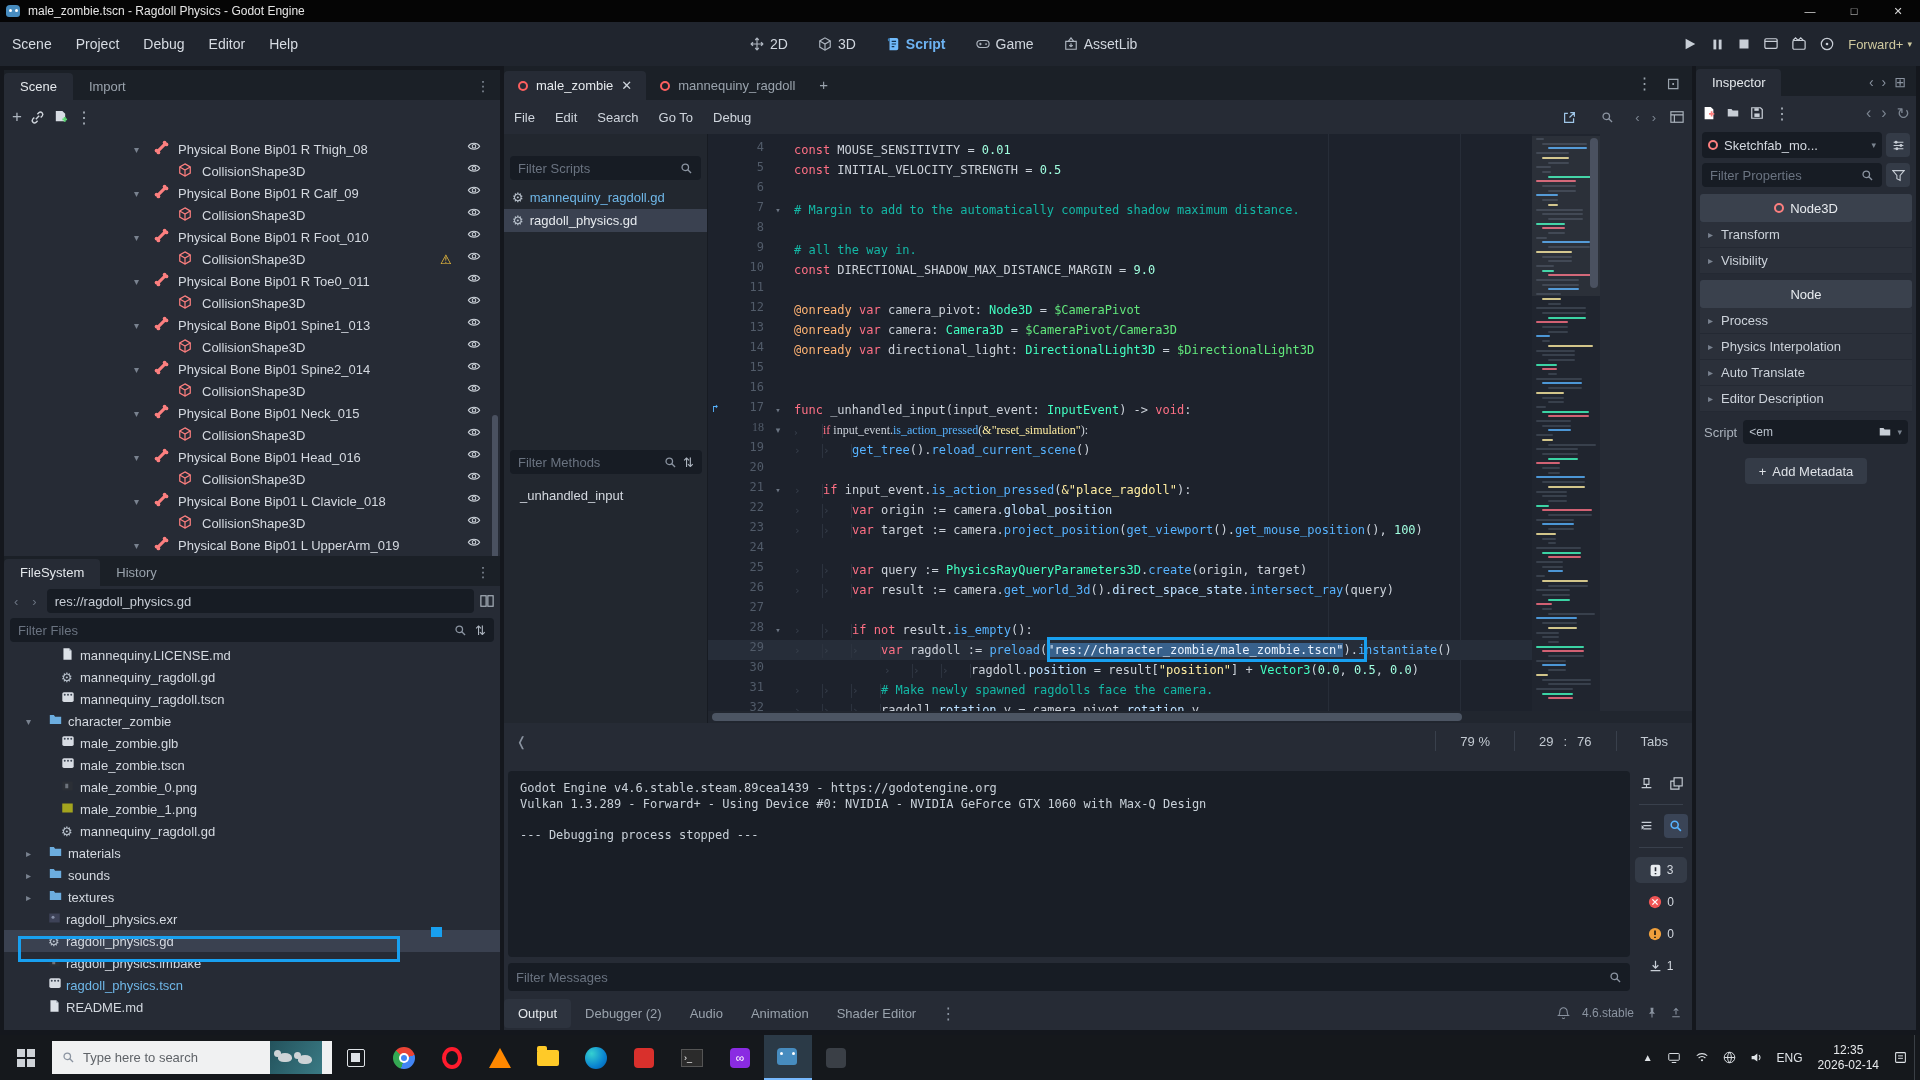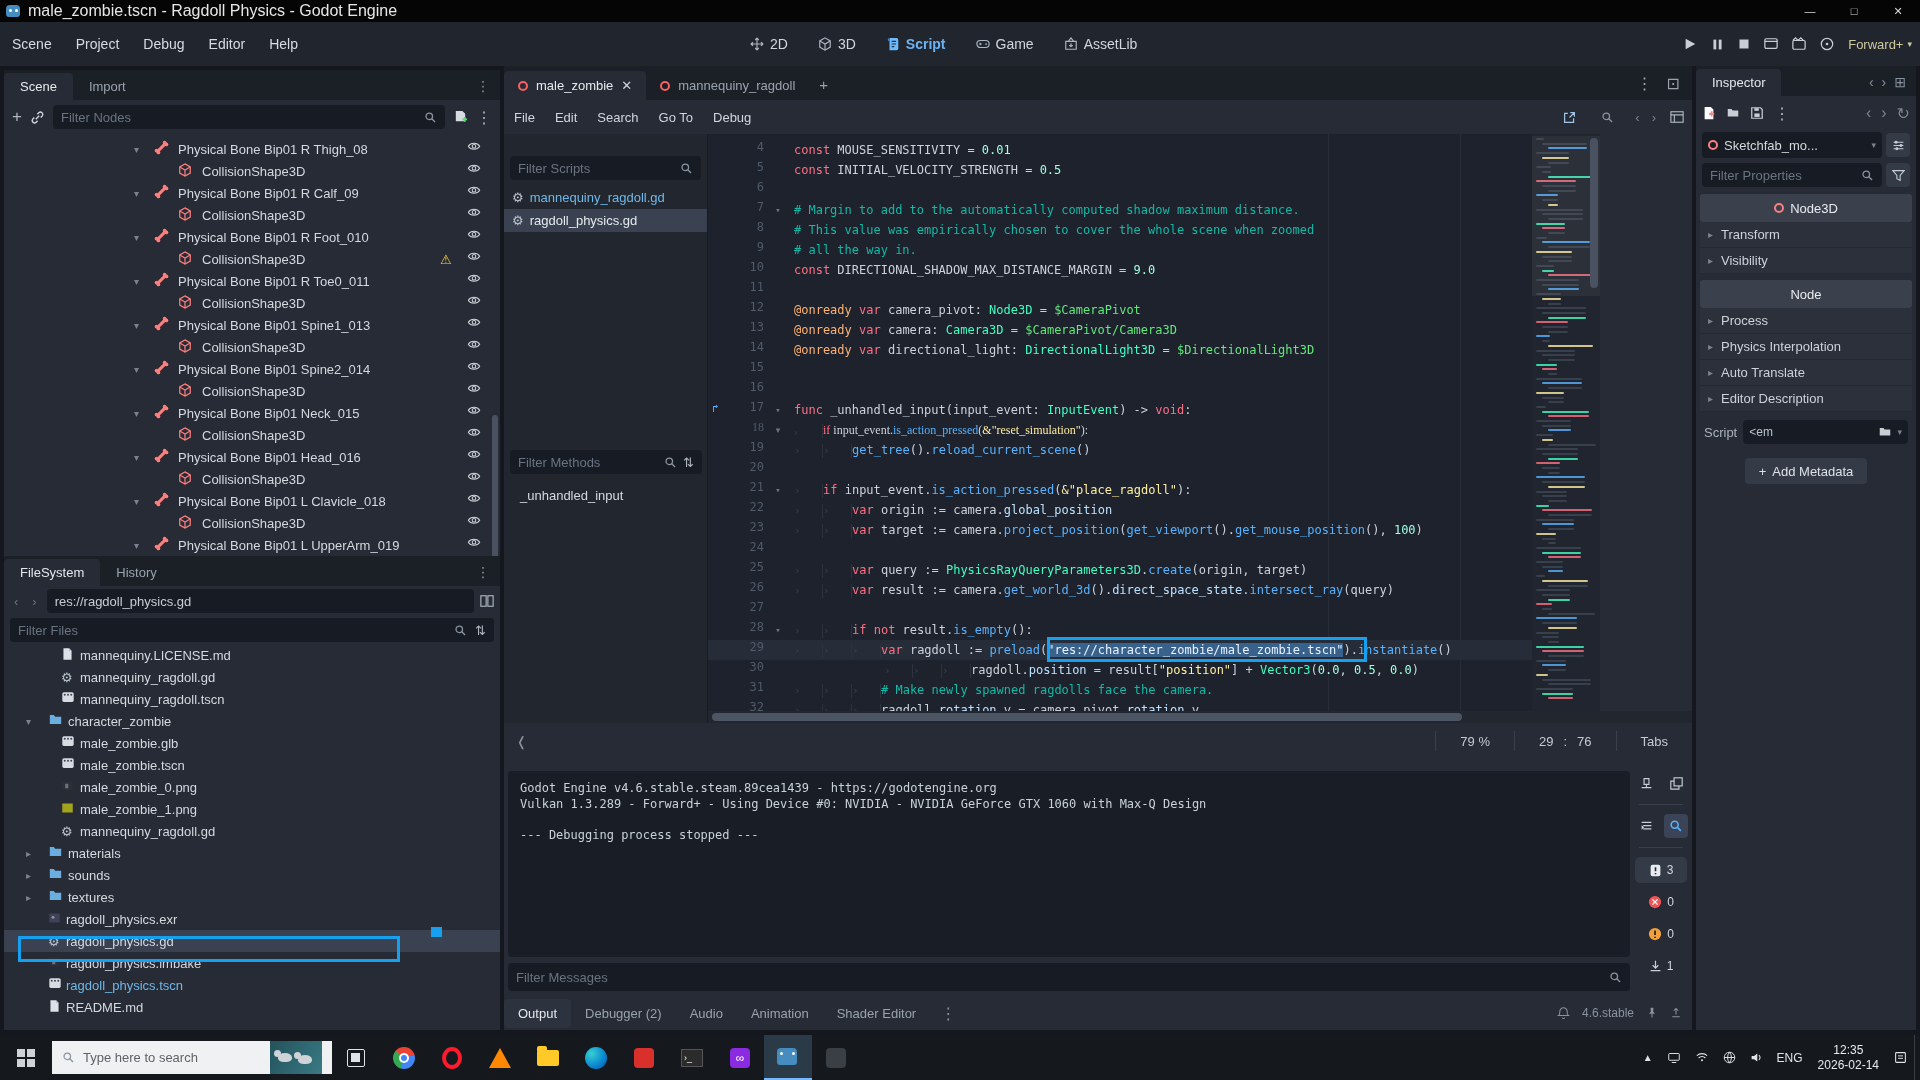--- a/index.html
+++ b/index.html
@@ -6,21 +6,21 @@
   html,body { width:1920px; height:1080px; background:#14171d; overflow:hidden;
     font-family:"Liberation Sans", sans-serif; color:#cfd5dd; }
   .abs { position:absolute; }
   #stage { position:relative; width:1920px; height:1080px; background:#14171d; }
 
   
   #titlebar { left:0; top:0; width:1920px; height:22px; background:#050505; display:flex; align-items:center; }
   .godot-logo { width:14px; height:12px; margin:0 8px 0 6px; background:#478cbf; border-radius:4px 4px 3px 3px; position:relative; }
   .godot-logo::before, .godot-logo::after { content:""; position:absolute; top:4px; width:3px; height:3px; border-radius:50%; background:#fff; }
   .godot-logo::before { left:2.5px; } .godot-logo::after { right:2.5px; }
-  #titlebar .title { font-size:16px; color:#e6e6e6; }
+  #titlebar .title { font-size:12px; color:#e6e6e6; }
   .win-btns { margin-left:auto; display:flex; }
   .win-btn { width:44px; height:22px; display:flex; align-items:center; justify-content:center; color:#d8d8d8; font-size:11px; }
 
   
   #menubar { left:0; top:22px; width:1920px; height:44px; background:#20252e; display:flex; align-items:center; }
   .menu-item { padding:6px 12px; font-size:14px; color:#d7dce3; }
   #ws-tabs { position:absolute; left:740px; top:22px; height:44px; display:flex; align-items:center; gap:10px; }
   .ws-tab { display:flex; align-items:center; gap:6px; padding:4px 10px; font-size:14px; color:#d0d6de; }
   .ws-tab.active { color:#6db3f2; font-weight:bold; }
   #run-bar { position:absolute; right:8px; top:22px; height:44px; display:flex; align-items:center; gap:14px; }
@@ -255,29 +255,20 @@
         <span class="dtab ">Import</span>
         <span class="dots-v">⋮</span>
       </div>
     <div style="display:flex; align-items:center; gap:8px; padding:5px 8px; height:34px;">
       <span class="glyph" style="font-size:17px;">+</span>
       <span class="icon" id="link-icon-slot">
           <svg width="15" height="15" viewBox="0 0 16 16">
             <path d="M6.2 9.8 9.8 6.2M4.6 8 2.9 9.7a2.5 2.5 0 0 0 3.5 3.5L8.1 11.5M11.4 8l1.7-1.7a2.5 2.5 0 0 0-3.5-3.5L7.9 4.5" stroke="#cfd5dc" stroke-width="1.5" fill="none"></path>
           </svg>
         </span>
-      <div class="inputbox" style="flex:1; height:24px;">
-        <span class="ph">Filter Nodes</span>
-        <span class="icon" id="fn-search">
-            <svg width="13" height="13" viewBox="0 0 16 16">
-              <circle cx="6.5" cy="6.5" r="4" fill="none" stroke="#8b94a1" stroke-width="1.6"></circle>
-              <path d="m9.6 9.6 4 4" stroke="#8b94a1" stroke-width="1.6"></path>
-            </svg>
-          </span>
-      </div>
       <span class="icon" id="attach-script-slot">
           <svg width="15" height="15" viewBox="0 0 16 16">
             <path d="M3 1h7l3 3v8H3z" fill="#d7dce3"></path>
             <path d="M10 10h5M12.5 7.5v5" stroke="#5bd972" stroke-width="2"></path>
           </svg>
         </span>
       <span class="glyph">⋮</span>
     </div>
     <div id="scene-tree">
         <div class="tree-row" style="top:2px;">
@@ -842,21 +833,21 @@
     <span class="ctext"></span></div>
         <div class="code-row " style="top:66px;">
     
     <span class="gutter">7</span>
     <span class="foldcol">▾</span>
     <span class="ctext"><span class="tk-c"># Margin to add to the automatically computed shadow maximum distance.</span></span></div>
         <div class="code-row " style="top:86px;">
     
     <span class="gutter">8</span>
     <span class="foldcol"></span>
-    <span class="ctext"><span class="tk-c"># This value was empirically chosen to cover the whole scene when zoomed</span></span></div>
+    </div>
         <div class="code-row " style="top:106px;">
     
     <span class="gutter">9</span>
     <span class="foldcol"></span>
     <span class="ctext"><span class="tk-c"># all the way in.</span></span></div>
         <div class="code-row " style="top:126px;">
     
     <span class="gutter">10</span>
     <span class="foldcol"></span>
     <span class="ctext"><span class="tk-k">const</span><span class="tk-p"> DIRECTIONAL_SHADOW_MAX_DISTANCE_MARGIN = </span><span class="tk-n">9.0</span></span></div>

